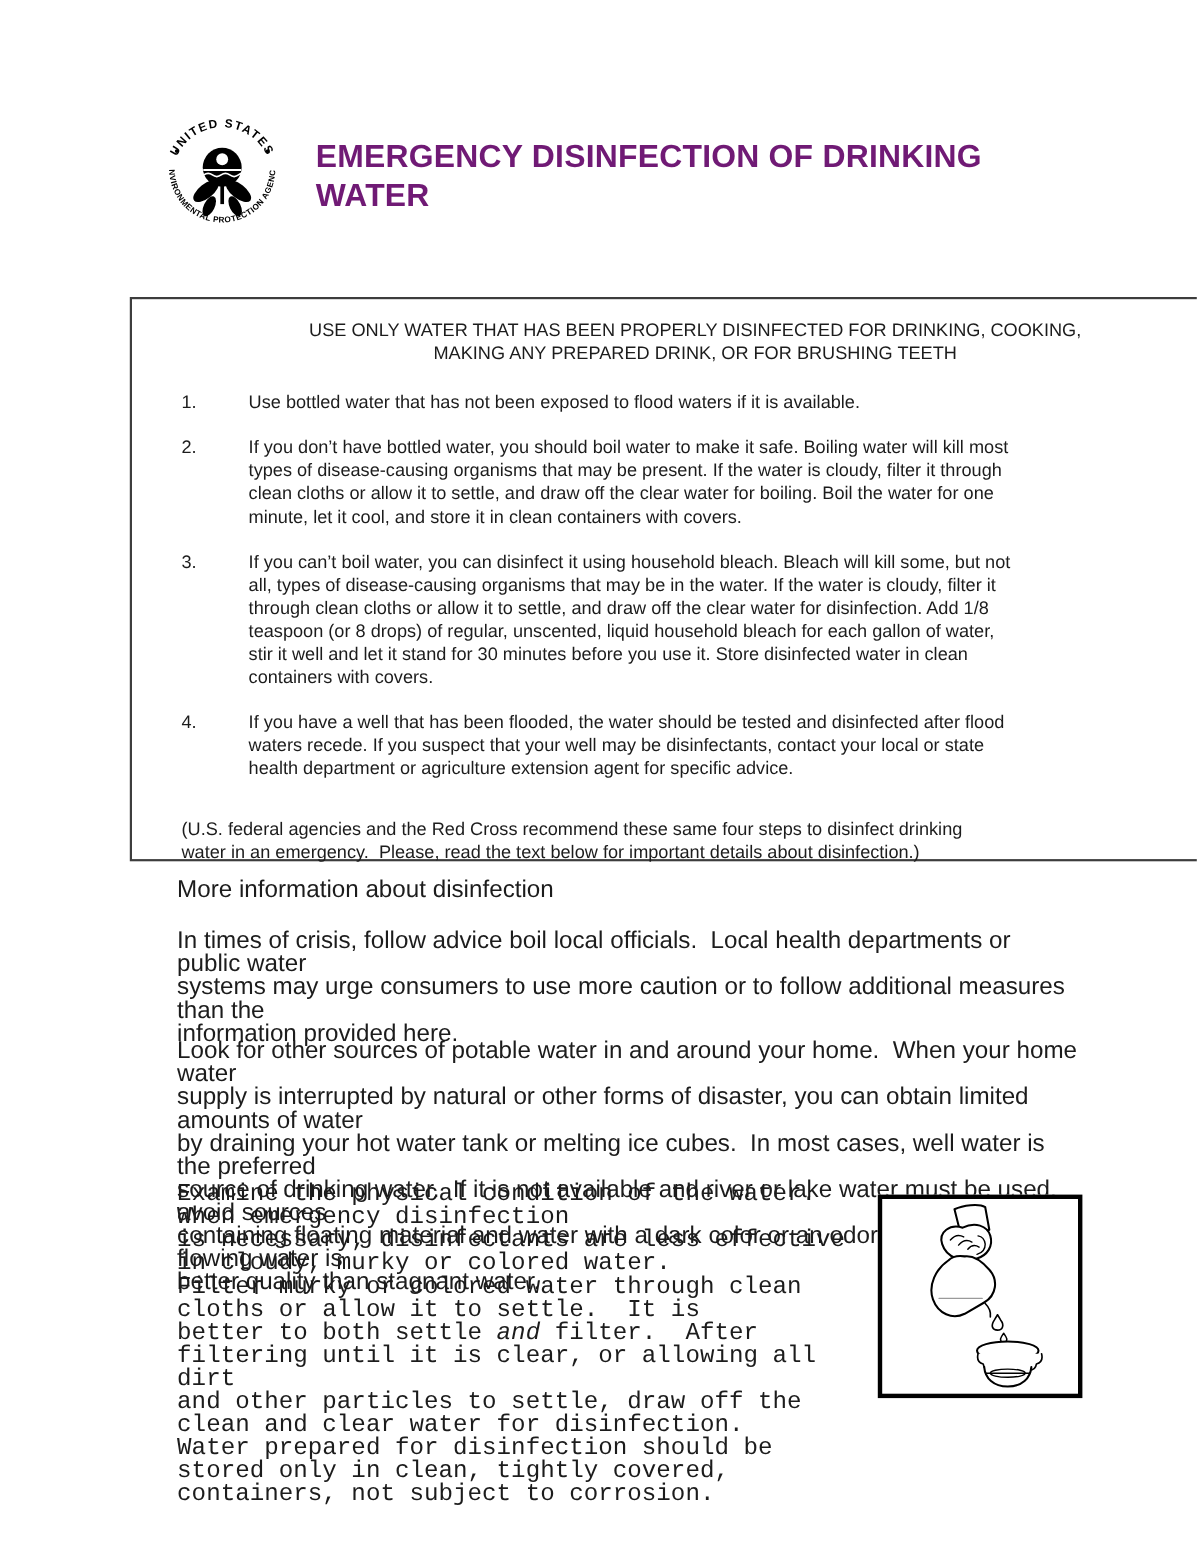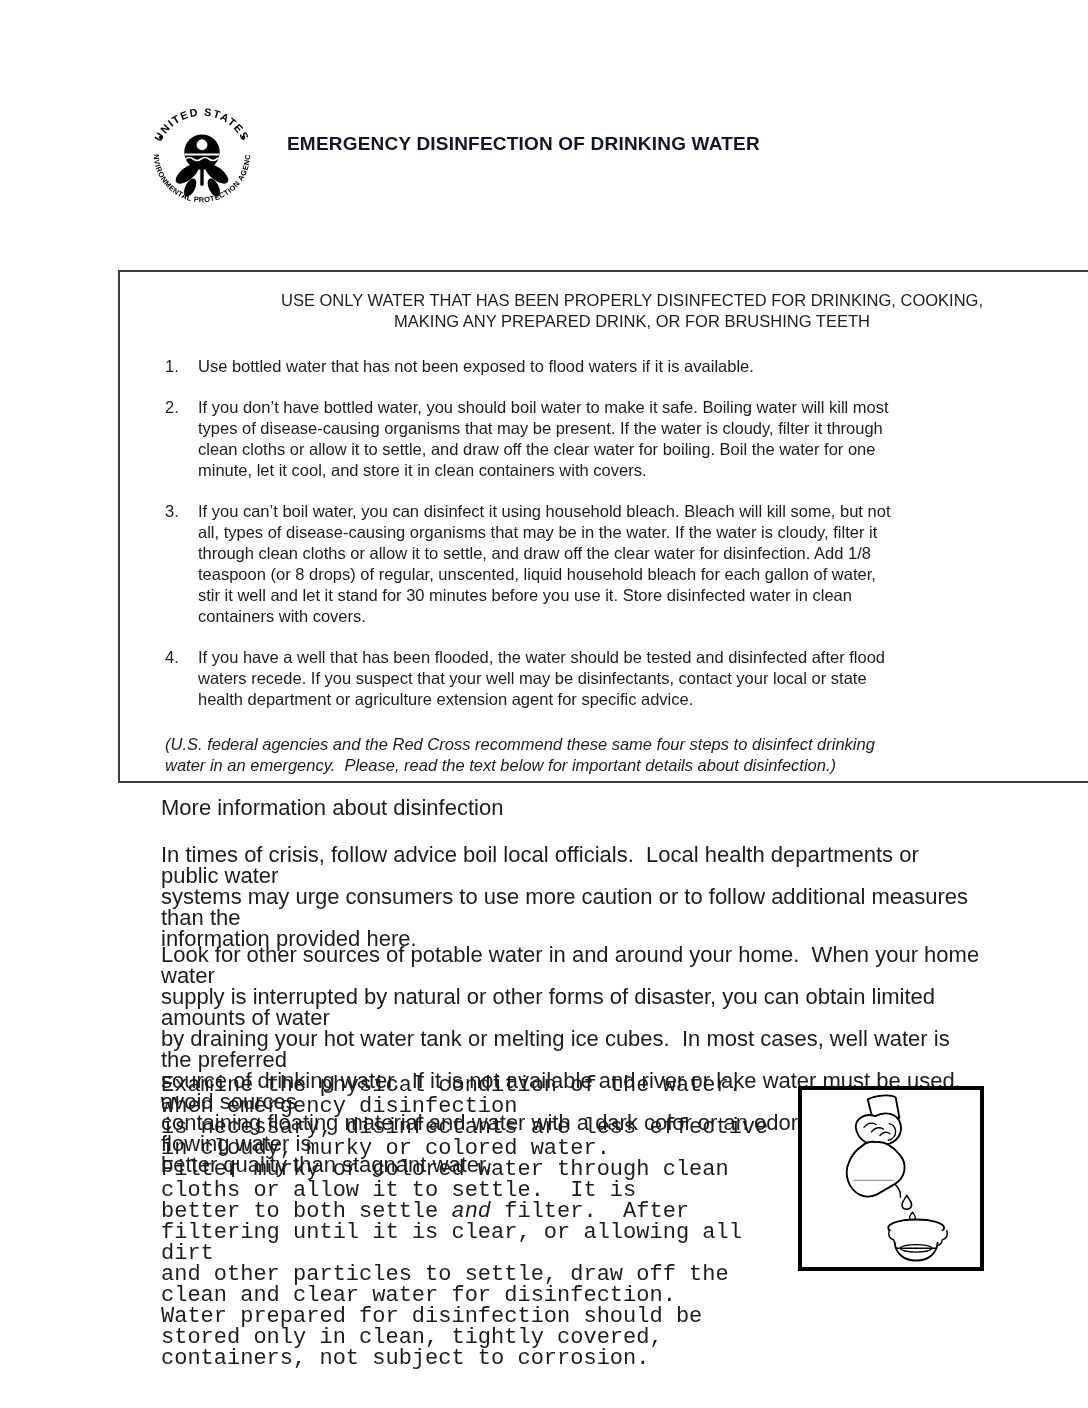--- a/index.html
+++ b/index.html
@@ -6,40 +6,40 @@
   html,body { background:#ffffff; }
   body {
     width:1088px; height:1408px; position:relative;
     font-family:"Liberation Sans", sans-serif;
     color:#1c1c1c;
   }
   .header { position:absolute; left:143px; top:100px; display:flex; }
   .logo { width:118px; height:118px; }
   .page-title {
     position:absolute; left:287px; top:126px; width:620px;
-    font-size:19px; line-height:35px; color:#0f172a;
+    font-size:29px; line-height:35px; color:#701a75;
     letter-spacing:0.2px;
   }
   .alert-box {
     position:absolute; left:118px; top:270px; width:1027px; height:513px;
     border:2px solid #3d3d3d;
     padding:14px 14px 0 45px;
     font-size:16.5px; line-height:21px;
   }
   .alert-heading {
     text-align:center; white-space:pre-wrap;
     margin:4px 30px 0 0;
   }
   .alert-list { margin-top:24px; }
   .alert-item { display:flex; margin-top:20px; }
   .alert-item:first-child { margin-top:0; }
   .item-num { width:33px; flex:none; }
-  .item-text { white-space:pre-wrap; width:780px; }
+  .item-text { white-space:pre-wrap; width:780px;margin-left:28px; }
   .alert-note {
-    margin-top:24px; font-style:italic; white-space:pre-wrap; width:800px;
+    margin-top:34px; white-space:pre-wrap; width:800px;
   }
   .body-text { font-size:22px; line-height:21px; white-space:pre-wrap; }
   .more-heading { position:absolute; left:161px; top:797px; }
   .para-1 { position:absolute; left:161px; top:844px; width:810px; }
   .para-2 { position:absolute; left:161px; top:930px; width:820px;margin-top:14px; }
   .para-3 { position:absolute; left:161px; top:1075px; width:632px;font-family:Liberation Mono, monospace; }
   .illustration-frame {
     position:absolute; left:798px; top:1086px; width:186px; height:185px;
     border:4px solid #000; background:#fff;
   }

